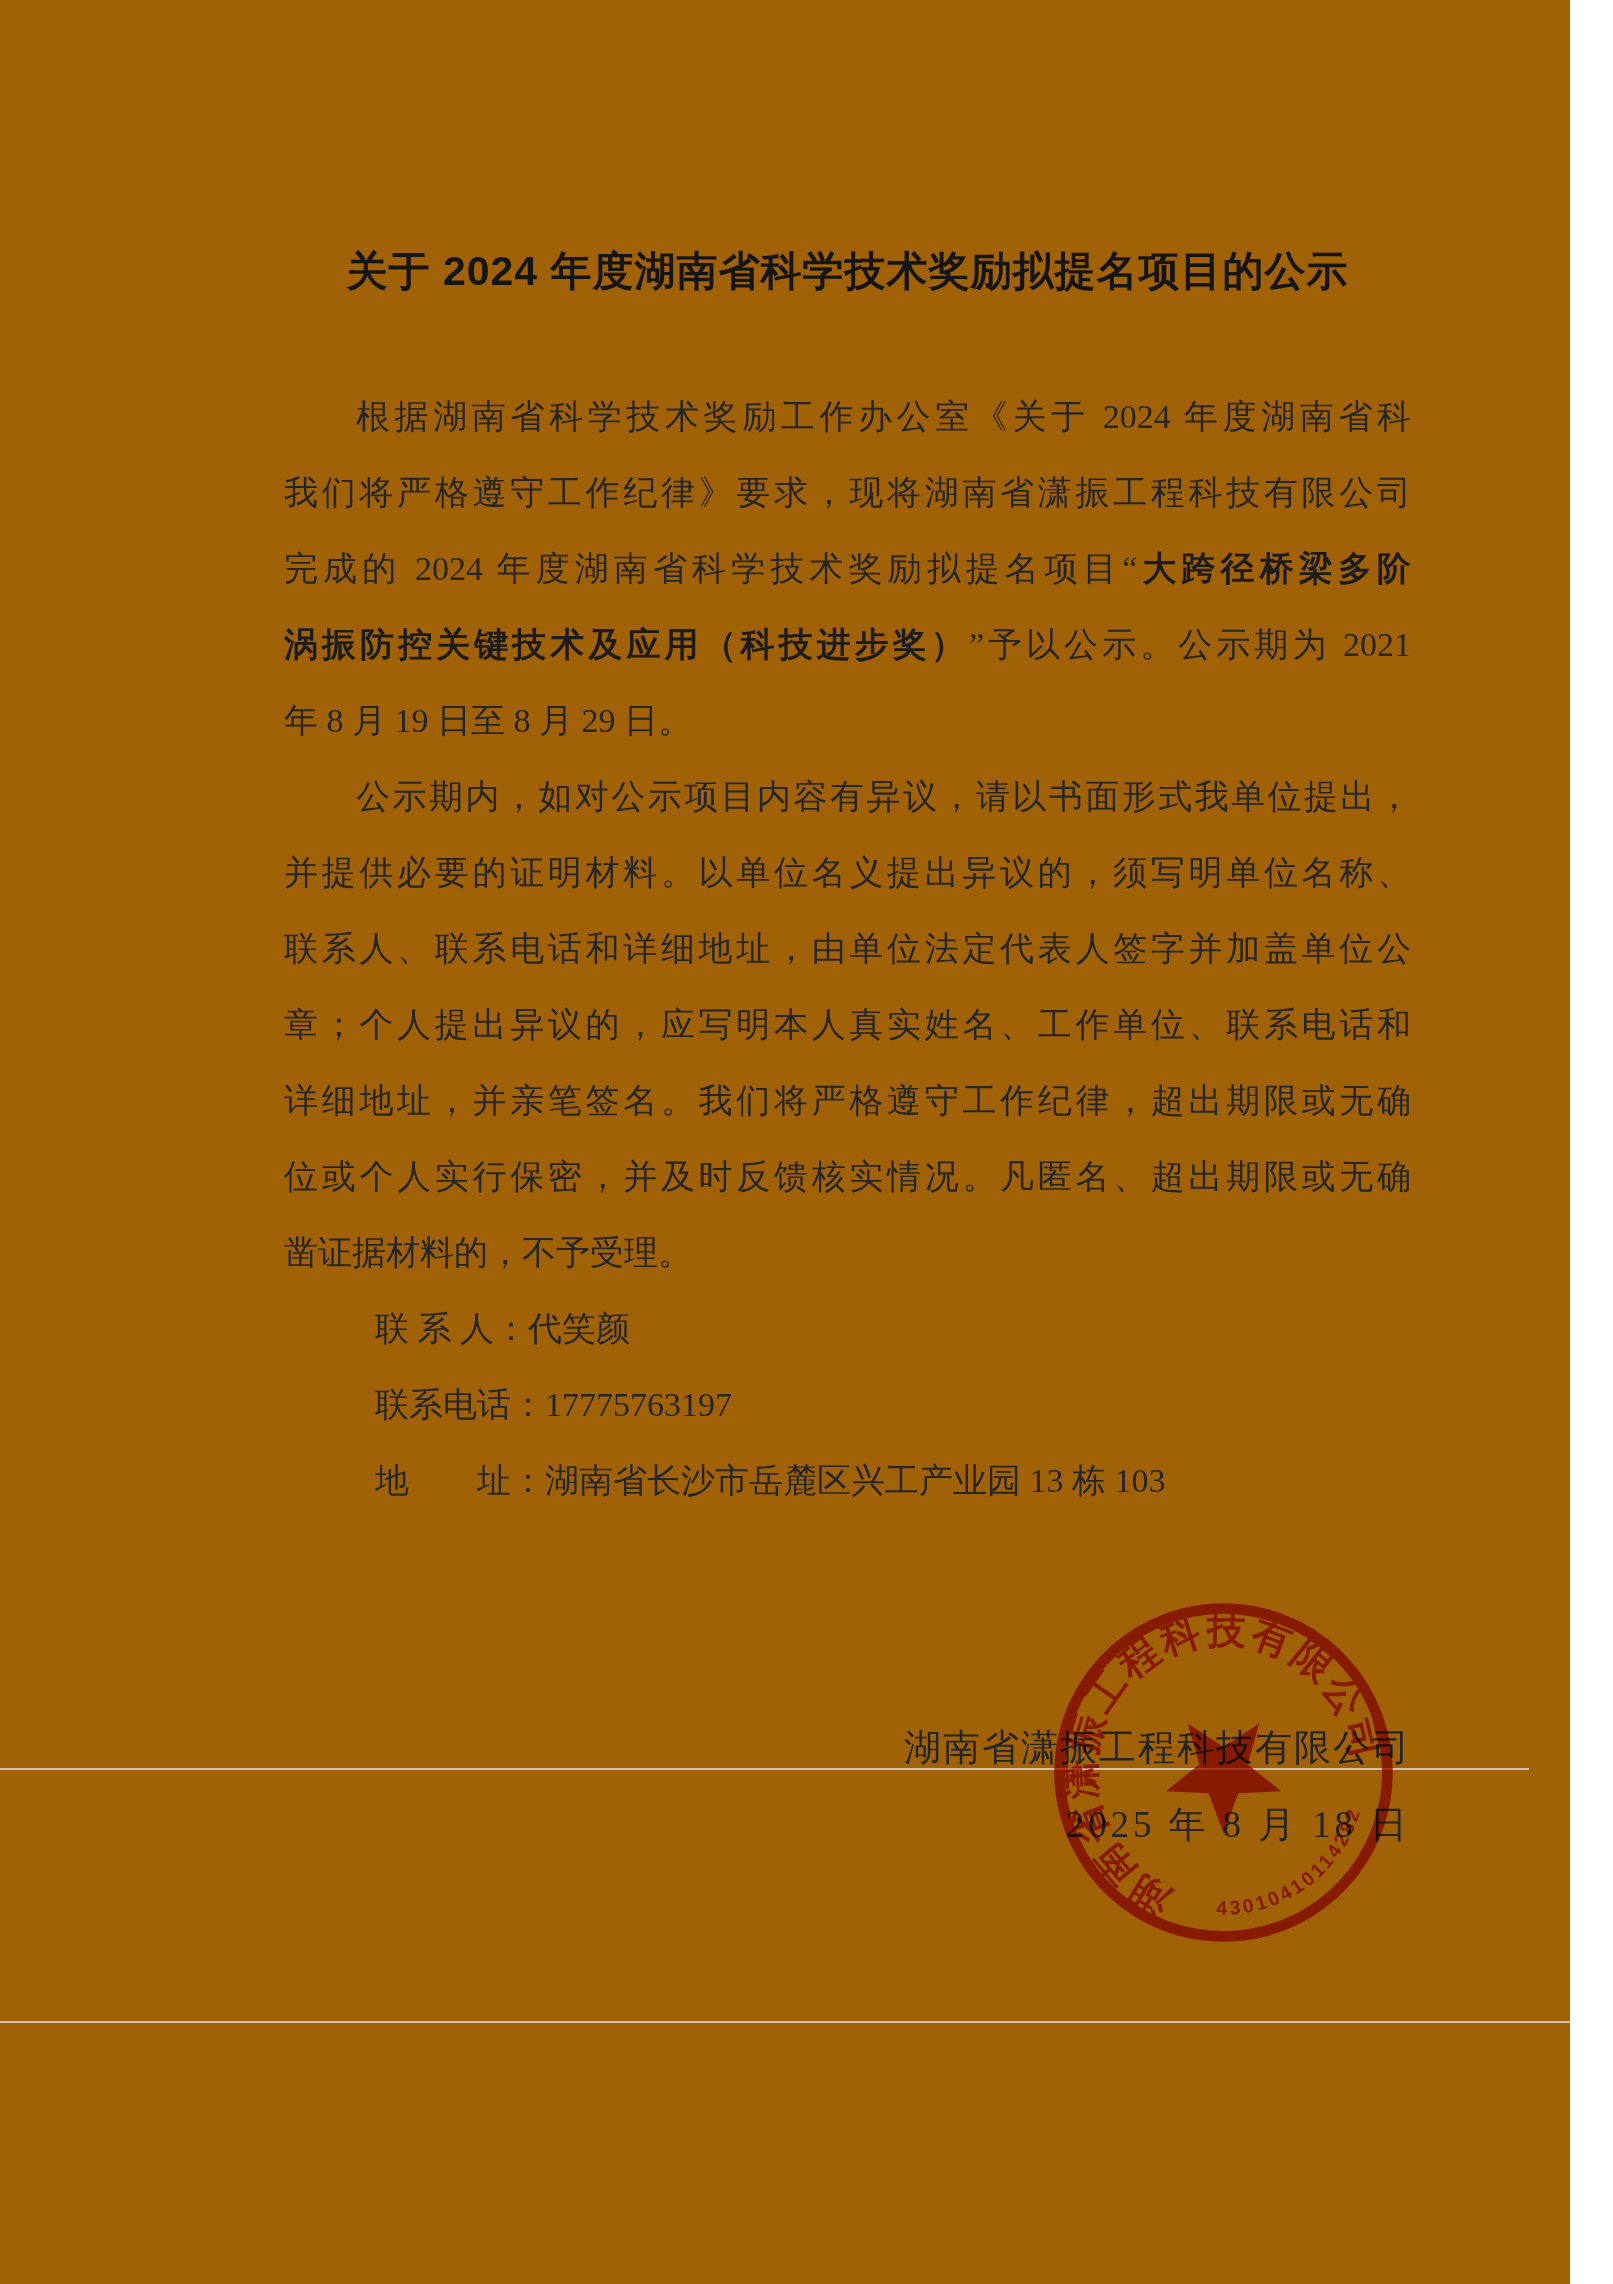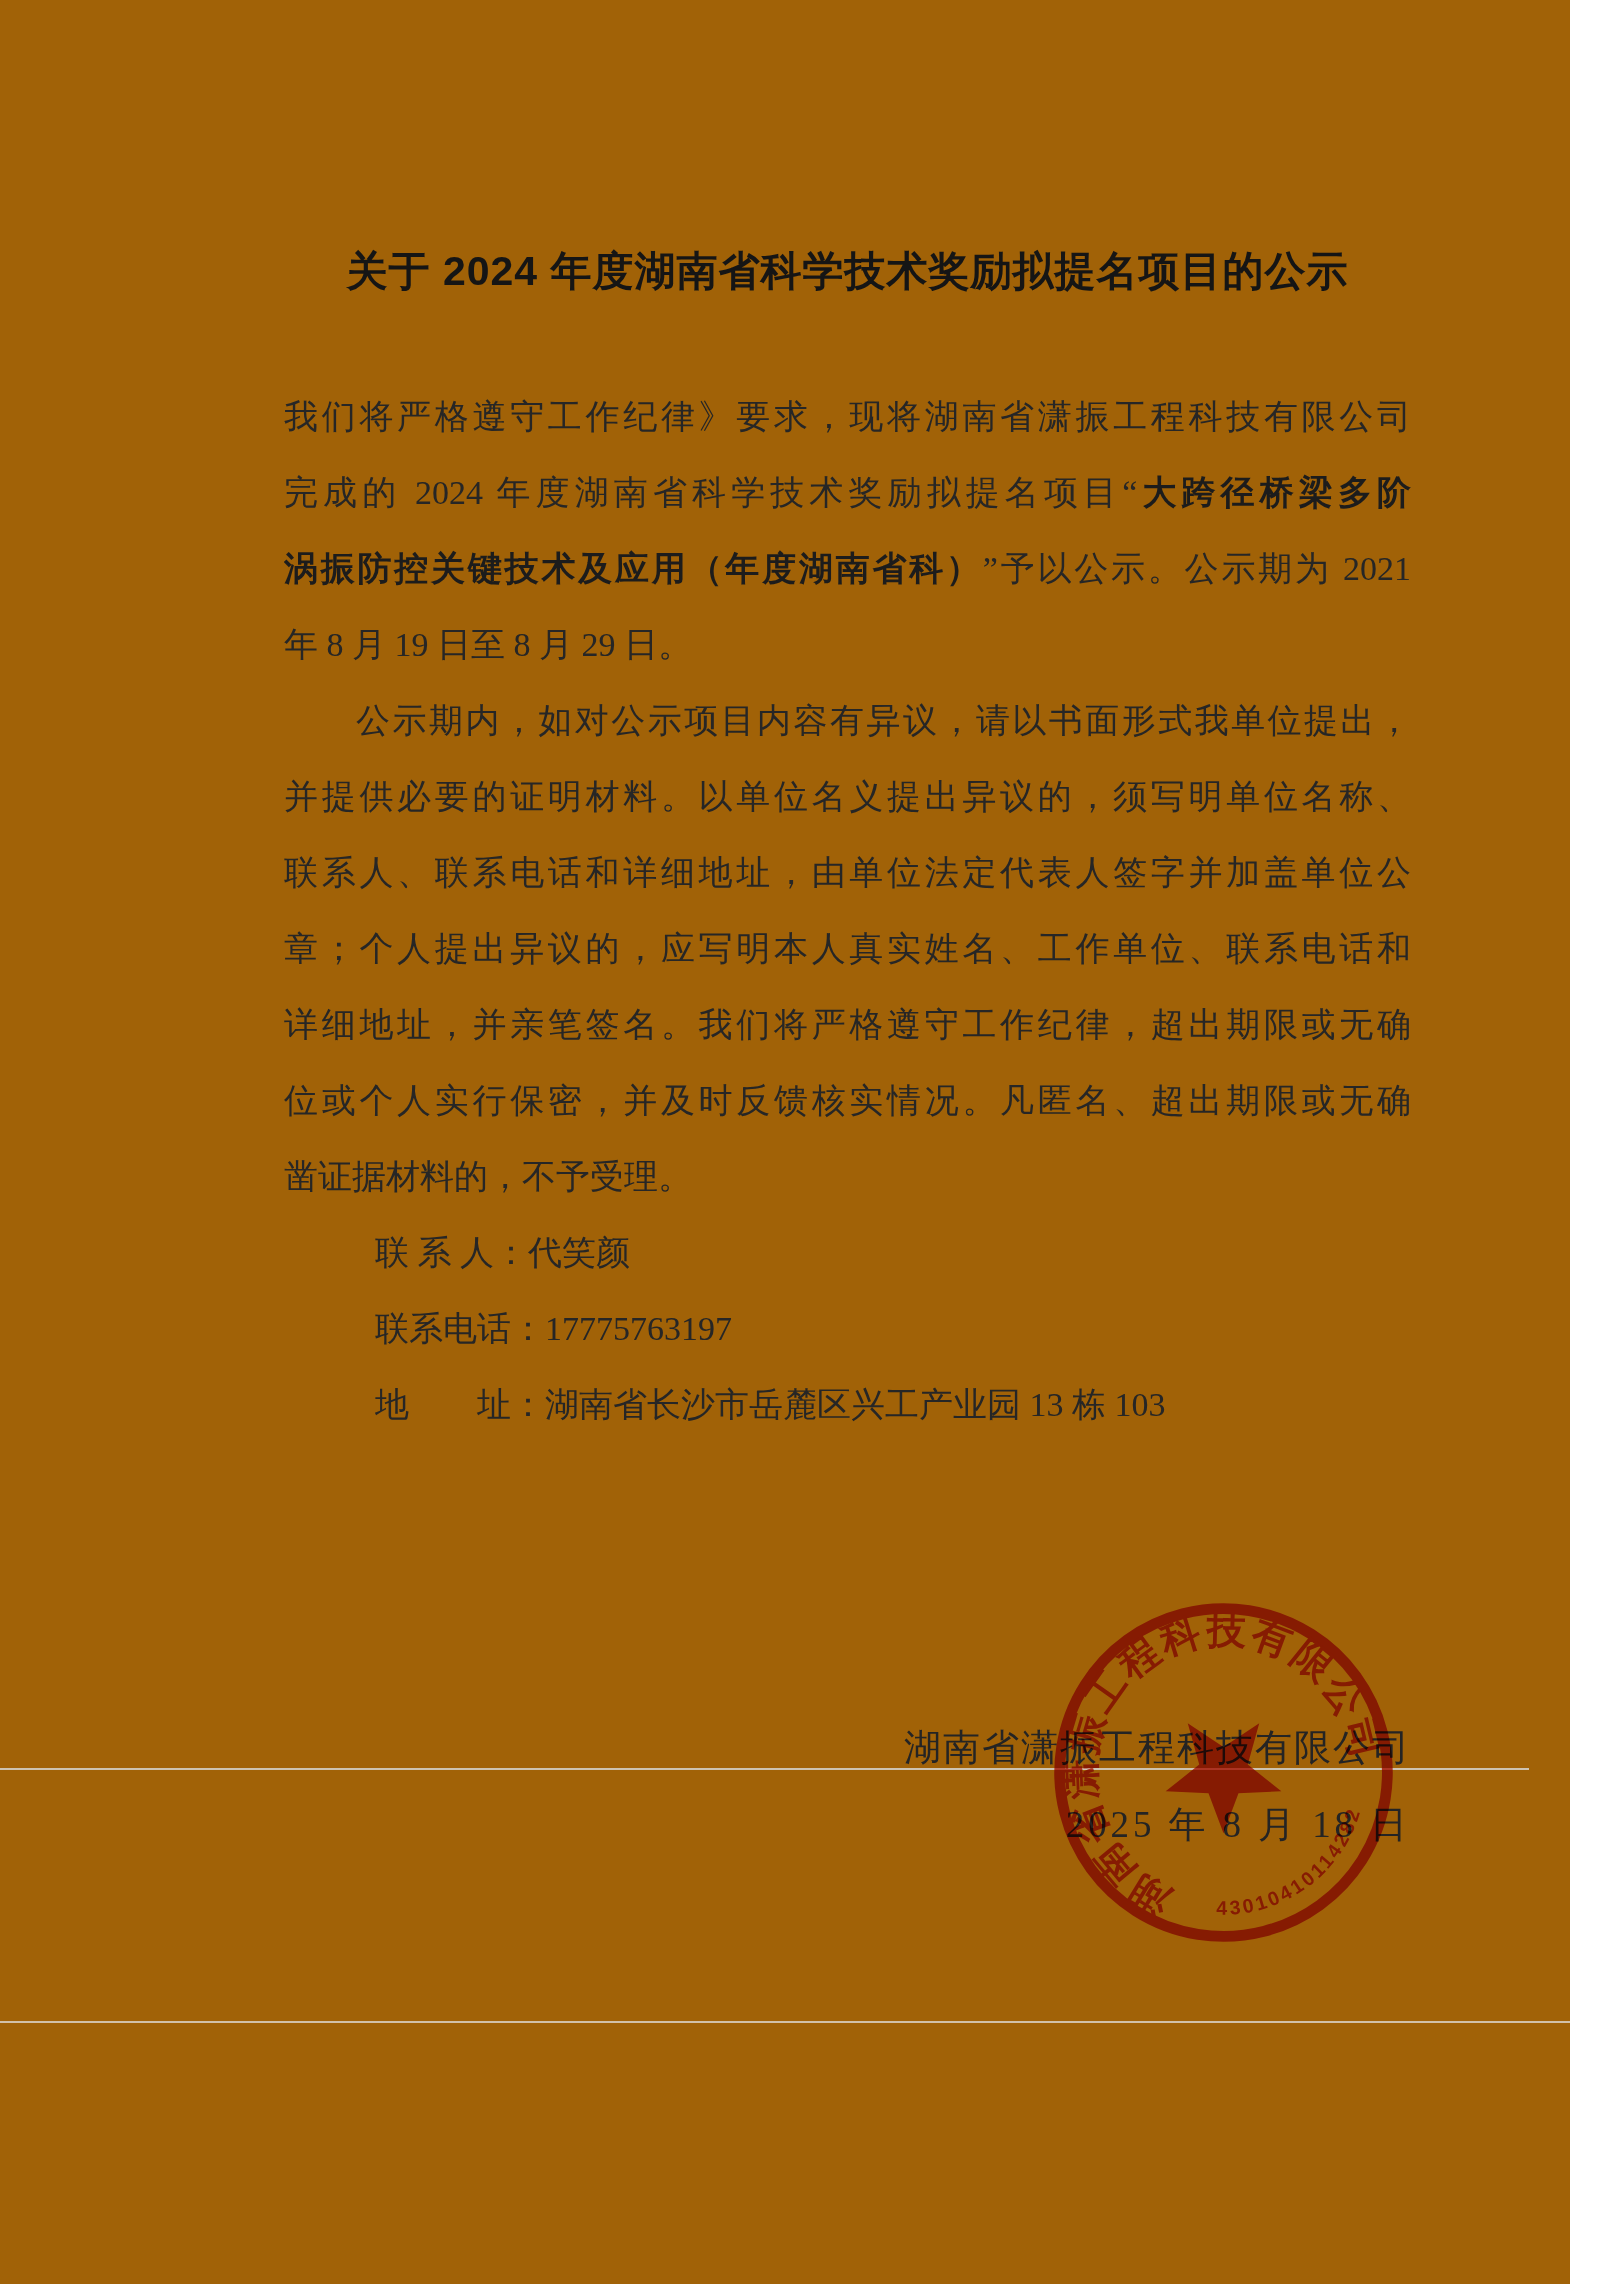--- a/index.html
+++ b/index.html
@@ -111,23 +111,24 @@
 </style>
 </head>
 <body>
 
 <div class="page">
 
   <div class="doc-title">关于 2024 年度湖南省科学技术奖励拟提名项目的公示</div>
 
   <div class="bodytext">
 
+    <span class="line j indent"><span>根据湖南省科学技术奖励工作办公室《关于 2024 年度湖南省科</span></span>
     <span class="line j"><span>我们将严格遵守工作纪律》要求，现将湖南省潇振工程科技有限公司</span></span>
     <span class="line j"><span>完成的 2024 年度湖南省科学技术奖励拟提名项目“</span><span class="bold-seg">大跨径桥梁多阶</span></span>
-    <span class="line j"><span class="bold-seg">涡振防控关键技术及应用（年度湖南省科）</span><span>”予以公示。公示期为 2021</span></span>
+    <span class="line j"><span class="bold-seg">涡振防控关键技术及应用（科技进步奖）</span><span>”予以公示。公示期为 2021</span></span>
     <span class="line"><span>年 8 月 19 日至 8 月 29 日。</span></span>
 
     <span class="line j indent"><span>公示期内，如对公示项目内容有异议，请以书面形式我单位提出，</span></span>
     <span class="line j"><span>并提供必要的证明材料。以单位名义提出异议的，须写明单位名称、</span></span>
     <span class="line j"><span>联系人、联系电话和详细地址，由单位法定代表人签字并加盖单位公</span></span>
     <span class="line j"><span>章；个人提出异议的，应写明本人真实姓名、工作单位、联系电话和</span></span>
     <span class="line j"><span>详细地址，并亲笔签名。我们将严格遵守工作纪律，超出期限或无确</span></span>
     <span class="line j"><span>位或个人实行保密，并及时反馈核实情况。凡匿名、超出期限或无确</span></span>
     <span class="line"><span>凿证据材料的，不予受理。</span></span>
 

